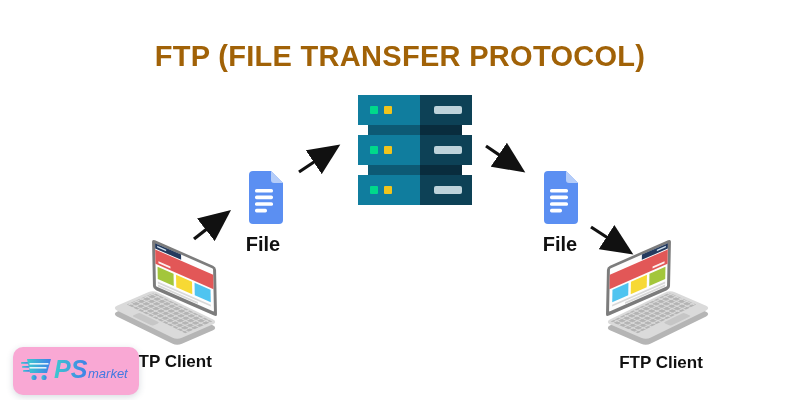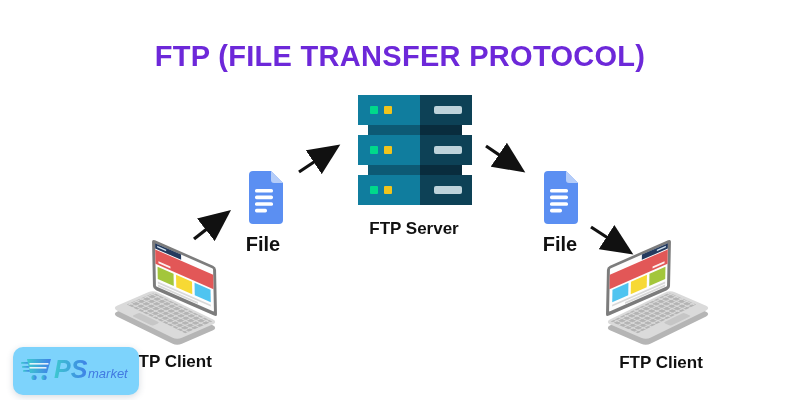--- a/index.html
+++ b/index.html
@@ -2,32 +2,32 @@
 <html><head>
 <meta charset="utf-8">
 <style>
   html,body{margin:0;padding:0;background:#e8e8e8;}
   .canvas{
     position:relative;width:800px;height:400px;background:#ffffff;
     overflow:hidden;font-family:"Liberation Sans","DejaVu Sans",sans-serif;
   }
   .title{
     position:absolute;left:0;top:40px;width:800px;text-align:center;
-    font-size:29px;font-weight:bold;color:#6d28d9;letter-spacing:.3px;white-space:nowrap;
+    font-size:29px;font-weight:bold;color:#a16207;letter-spacing:.3px;white-space:nowrap;
   }
   .node-label{
     position:absolute;transform:translateX(-50%);color:#111;
     font-weight:bold;white-space:nowrap;
   }
   .lbl-file{font-size:20px;}
   .lbl-main{font-size:17px;}
   #diagram{position:absolute;left:0;top:0;}
   .logo{
     position:absolute;left:13px;top:347px;width:126px;height:48px;
-    background:#7dd3fc;border-radius:10px;box-shadow:0 2px 7px rgba(40,60,90,.18);
+    background:#f9a8d4;border-radius:10px;box-shadow:0 2px 7px rgba(40,60,90,.18);
   }
   .logo svg{display:block;}
 </style>
 </head>
 <body>
 
 <div class="canvas">
 
   <div class="title">FTP (FILE TRANSFER PROTOCOL)</div>
 
@@ -103,21 +103,20 @@
     <use href="#fileicon" transform="translate(245,171)"></use>
     <use href="#fileicon" transform="translate(540,171)"></use>
 
     <line x1="194" y1="239" x2="226" y2="214" stroke="#111" stroke-width="3.2" marker-end="url(#ah)"></line>
     <line x1="299" y1="172" x2="335" y2="148" stroke="#111" stroke-width="3.2" marker-end="url(#ah)"></line>
     <line x1="486" y1="146" x2="520" y2="169" stroke="#111" stroke-width="3.2" marker-end="url(#ah)"></line>
     <line x1="591" y1="227" x2="628" y2="251" stroke="#111" stroke-width="3.2" marker-end="url(#ah)"></line>
   </svg>
 
   <div class="node-label lbl-file" style="left:263px;top:233px">File</div>
-  <div class="node-label lbl-main" style="left:414px;top:219px">FTP Server</div>
   <div class="node-label lbl-file" style="left:560px;top:233px">File</div>
   <div class="node-label lbl-main" style="left:170px;top:352px">FTP Client</div>
   <div class="node-label lbl-main" style="left:661px;top:353px">FTP Client</div>
 
   <div class="logo">
     <svg width="126" height="48" viewBox="0 0 126 48">
       <g>
         <rect x="8" y="15" width="9" height="1.8" rx="0.9" fill="url(#lg)"></rect>
         <rect x="9" y="19" width="8" height="1.8" rx="0.9" fill="url(#lg)"></rect>
         <rect x="10" y="23" width="7" height="1.8" rx="0.9" fill="url(#lg)"></rect>

